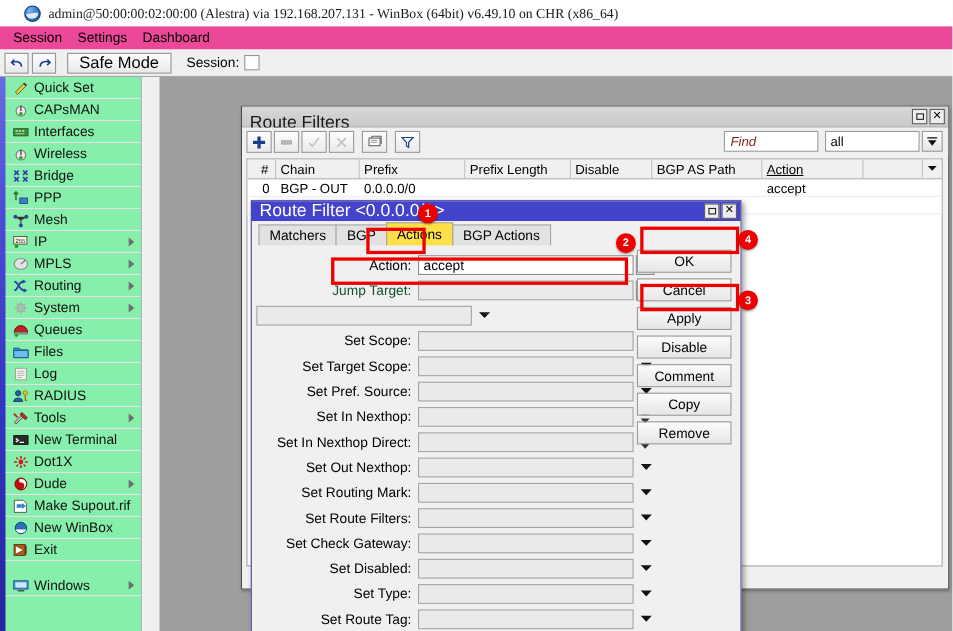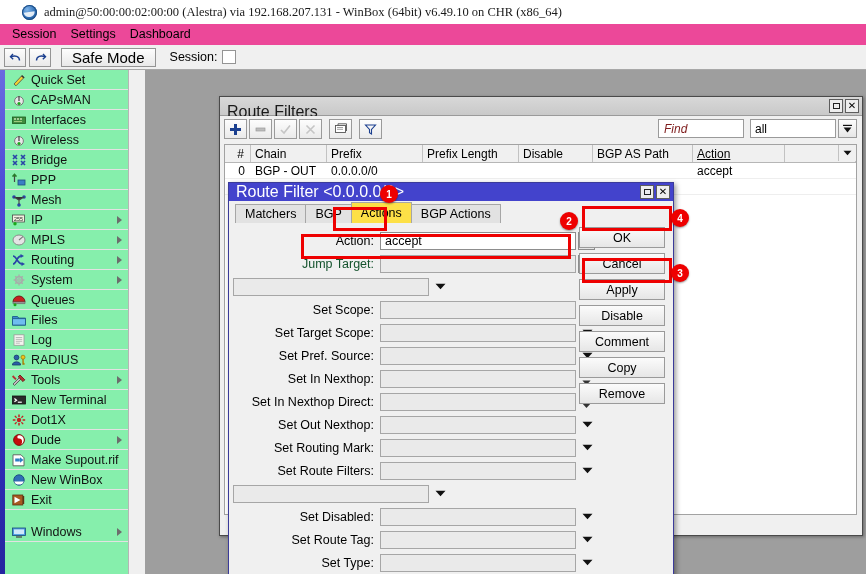--- a/index.html
+++ b/index.html
@@ -996,47 +996,48 @@
           <div class="frow">
             <div class="flabel">Set Route Filters:</div>
             <div class="finput"></div>
             <div class="fcaret">
               <svg width="11" height="7" viewBox="0 0 11 7">
                 <path d="M0.5 0.8 L5.5 6.2 L10.5 0.8z" fill="#111"></path>
               </svg>
             </div>
           </div>
           <div class="frow">
+            <div class="flabel">Set Check Gateway:</div>
             <div class="finput"></div>
             <div class="fcaret">
               <svg width="11" height="7" viewBox="0 0 11 7">
                 <path d="M0.5 0.8 L5.5 6.2 L10.5 0.8z" fill="#111"></path>
               </svg>
             </div>
           </div>
           <div class="frow">
             <div class="flabel">Set Disabled:</div>
             <div class="finput"></div>
             <div class="fcaret">
               <svg width="11" height="7" viewBox="0 0 11 7">
                 <path d="M0.5 0.8 L5.5 6.2 L10.5 0.8z" fill="#111"></path>
               </svg>
             </div>
           </div>
           <div class="frow">
-            <div class="flabel">Set Route Tag:</div>
+            <div class="flabel">Set Type:</div>
             <div class="finput"></div>
             <div class="fcaret">
               <svg width="11" height="7" viewBox="0 0 11 7">
                 <path d="M0.5 0.8 L5.5 6.2 L10.5 0.8z" fill="#111"></path>
               </svg>
             </div>
           </div>
           <div class="frow">
-            <div class="flabel">Set Type:</div>
+            <div class="flabel">Set Route Tag:</div>
             <div class="finput"></div>
             <div class="fcaret">
               <svg width="11" height="7" viewBox="0 0 11 7">
                 <path d="M0.5 0.8 L5.5 6.2 L10.5 0.8z" fill="#111"></path>
               </svg>
             </div>
           </div>
         </div>
       <div class="dlg-buttons" id="dlg-buttons">
           <div class="dbtn">OK</div>

